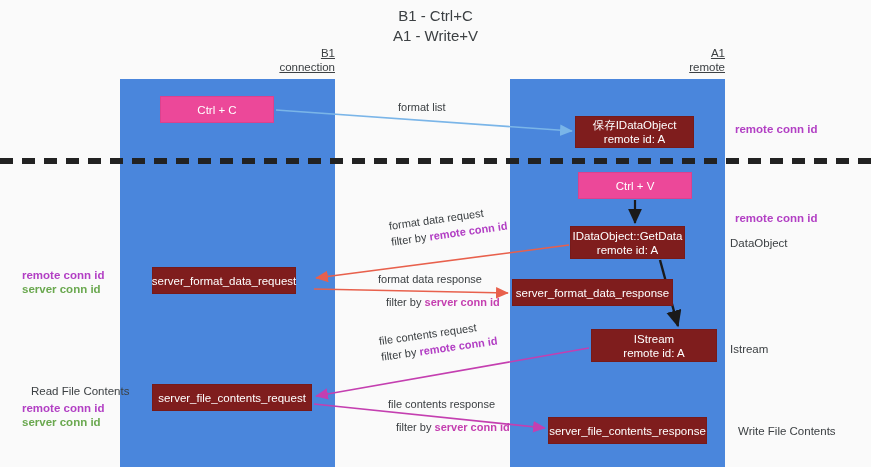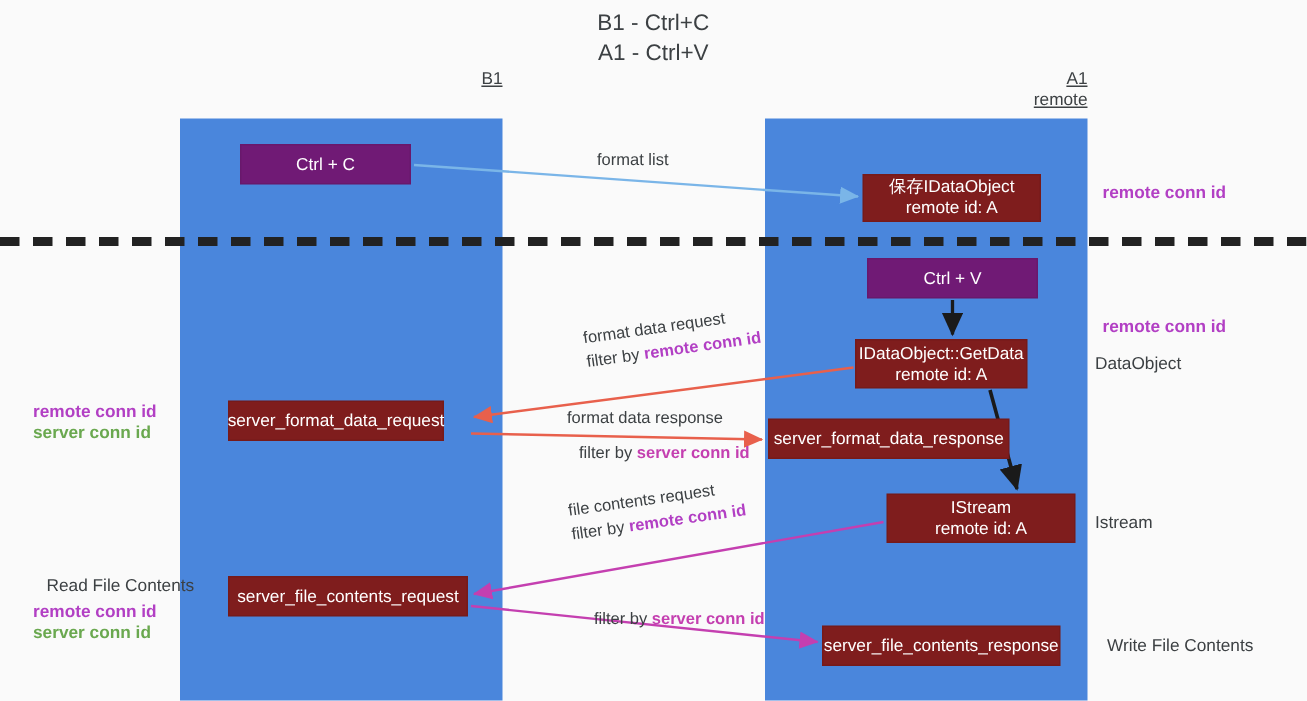--- a/index.html
+++ b/index.html
@@ -34,21 +34,21 @@
   #head-a1{left:510px;top:46px;width:215px;}
 
   
   .node{
     position:absolute;box-sizing:border-box;
     display:flex;flex-direction:column;
     align-items:center;justify-content:center;
     color:#ffffff;font-size:11.5px;line-height:14px;
     text-align:center;border:1px solid rgba(0,0,0,0.07);
   }
-  .node.green{background:#701a75;}
+  .node.green{background:#ec4899;}
   .node.orange{background:#7f1d1d;}
   .node .l2{font-size:11.5px;}
 
   #n-ctrlc{left:160px;top:96px;width:114px;height:27px;}
   #n-save-ido{left:575px;top:116px;width:119px;height:32px;}
   #n-ctrlv{left:578px;top:172px;width:114px;height:27px;}
   #n-getdata{left:570px;top:226px;width:115px;height:33px;}
   #n-sfdreq{left:152px;top:267px;width:144px;height:27px;}
   #n-sfdresp{left:512px;top:279px;width:161px;height:27px;}
   #n-istream{left:591px;top:329px;width:126px;height:33px;}
@@ -100,25 +100,26 @@
 </head>
 <body>
 
 <div id="stage">
 
   <div class="lane" id="lane-b1"></div>
   <div class="lane" id="lane-a1"></div>
 
   <div id="title">
     <div>B1 - Ctrl+C</div>
-    <div>A1 - Ctrl+V</div>
+    <div>A1 - Write+V</div>
   </div>
 
   <div class="lane-head" id="head-b1">
     <div>B1</div>
+    <div>connection</div>
   </div>
   <div class="lane-head" id="head-a1">
     <div>A1</div>
     <div>remote</div>
   </div>
 
   <svg class="layer" viewBox="0 0 871 467">
     <defs>
       <marker id="ar-blue" markerWidth="9" markerHeight="9" refX="7.5" refY="3.6" orient="auto">
         <path d="M0,0 L8,3.6 L0,7.2 z" fill="#7ab5e8"></path>
@@ -203,20 +204,21 @@
     <div>format data response</div>
     <div class="r2"><span>filter by </span><span class="hl-magenta">server conn id</span></div>
   </div>
 
   <div class="elabel" id="el-fcreq">
     <div>file contents request</div>
     <div class="r2"><span>filter by </span><span class="hl-purple">remote conn id</span></div>
   </div>
 
   <div class="elabel" id="el-fcresp">
+    <div>file contents response</div>
     <div class="r2"><span>filter by </span><span class="hl-magenta">server conn id</span></div>
   </div>
 
   <div class="side purple" id="s-rconn-1">remote conn id</div>
   <div class="side purple" id="s-rconn-2">remote conn id</div>
   <div class="side plain" id="s-dataobject">DataObject</div>
   <div class="side plain" id="s-istream">Istream</div>
   <div class="side plain" id="s-writefc">Write File Contents</div>
 
   <div class="side" id="s-left-1">

